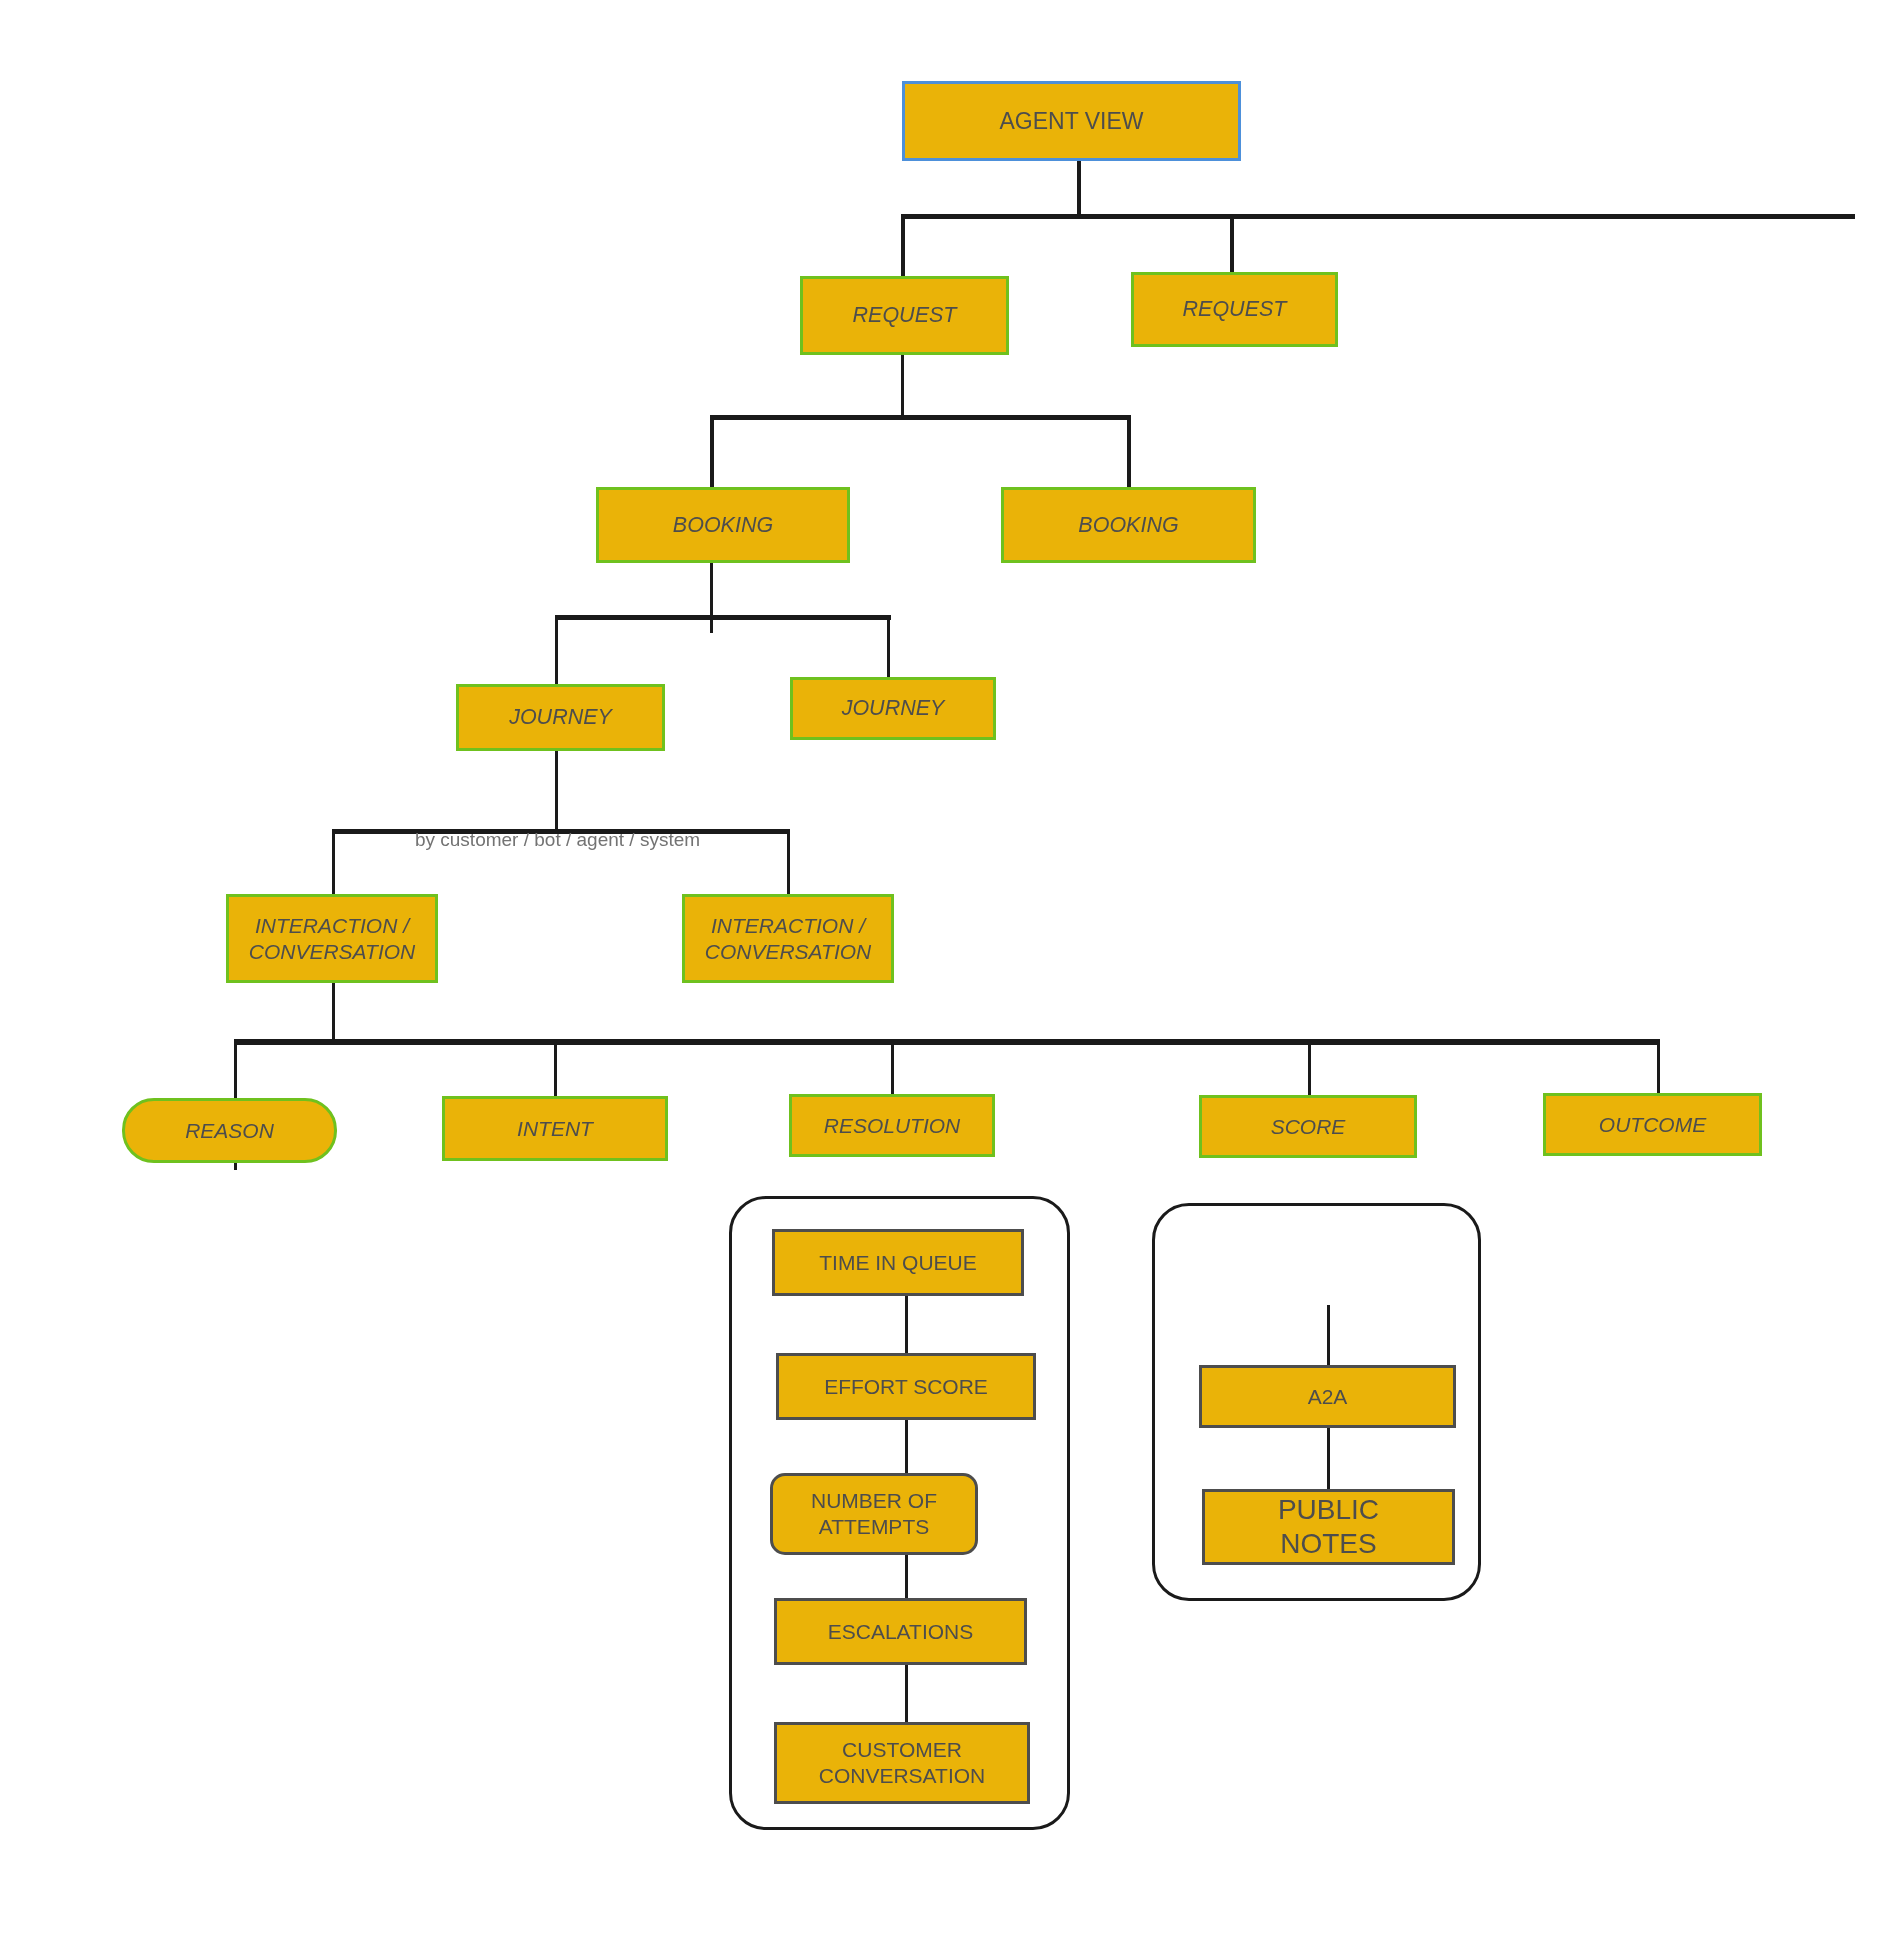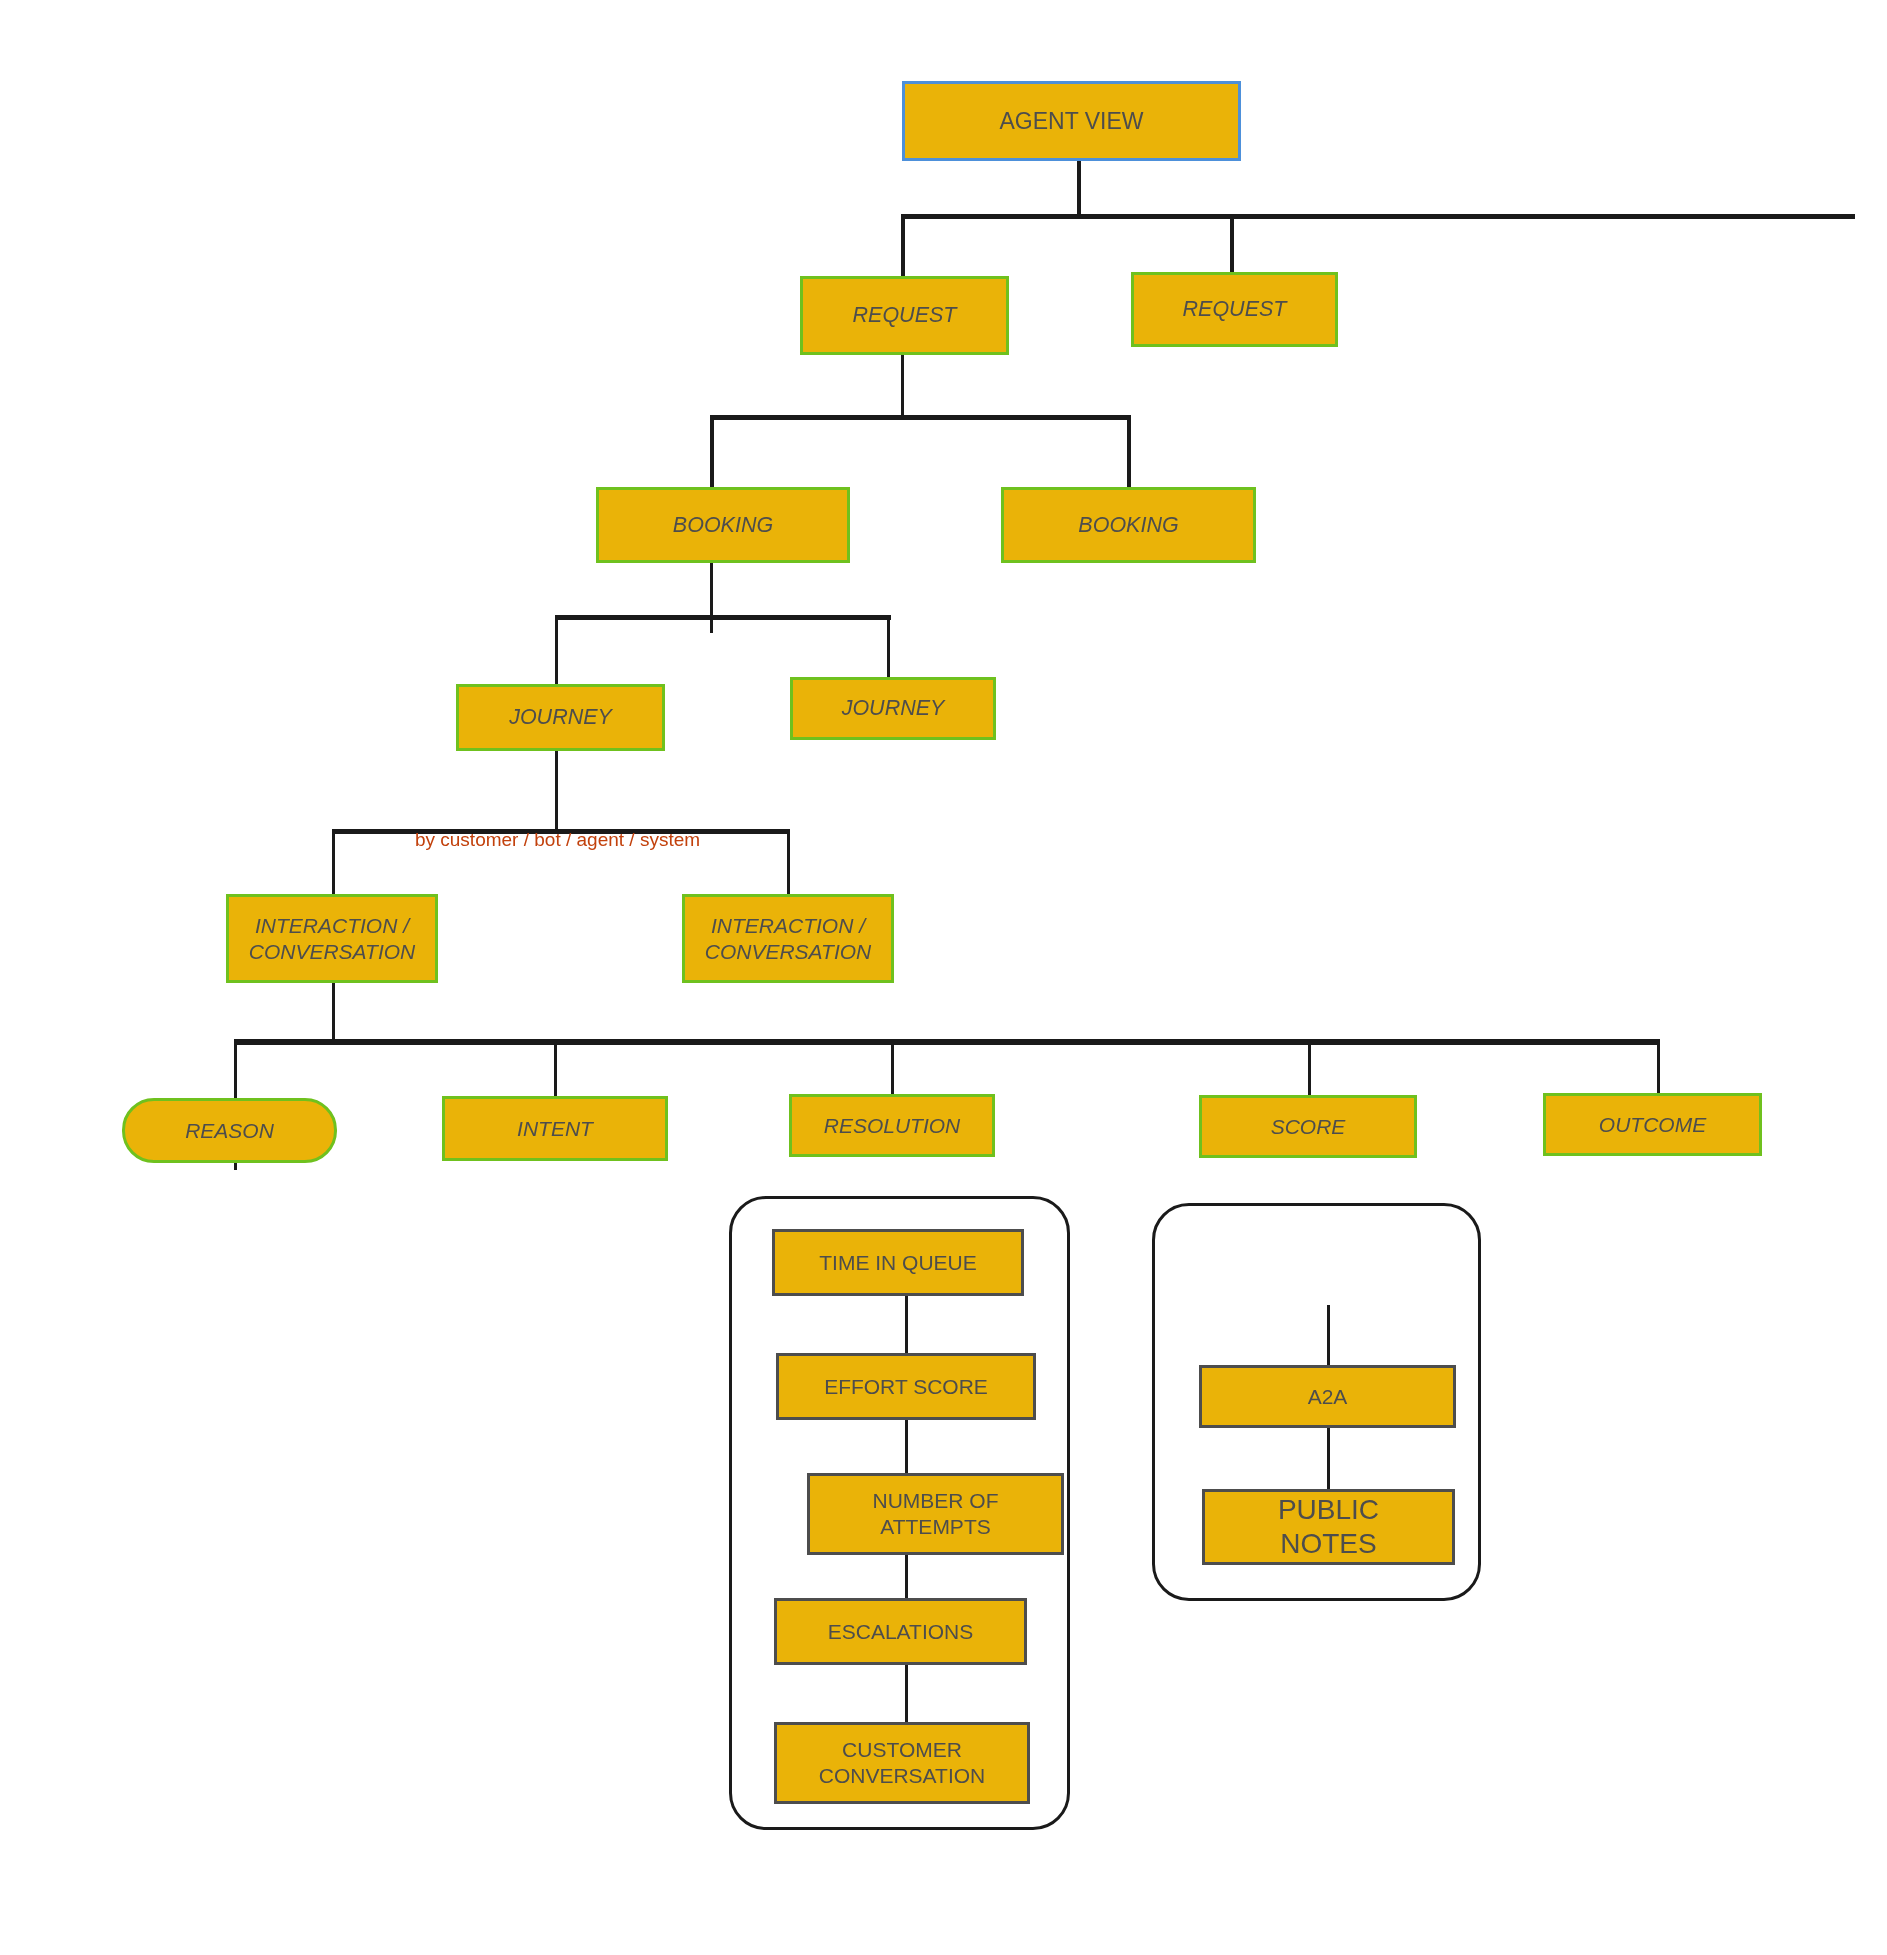--- a/index.html
+++ b/index.html
@@ -52,21 +52,21 @@
     z-index: 2;
   }
   .hline {
     position: absolute;
     background: #1a1a1a;
     z-index: 2;
   }
 
   .freelabel {
     position: absolute;
-    color: #c2410c;
+    color: #737373;
     white-space: nowrap;
     z-index: 4;
   }
 </style>
 </head>
 <body>
 
 <div id="canvas">
 
   <div class="vline" style="left:1077px; top:160px; width:4.4px; height:57px;"></div>
@@ -171,21 +171,21 @@
   </div>
 
   <div class="node grey" style="left:772px; top:1229px; width:252px; height:67px; font-size:21px;">
     <span class="lbl">TIME IN QUEUE</span>
   </div>
 
   <div class="node grey" style="left:776px; top:1353px; width:260px; height:67px; font-size:21px;">
     <span class="lbl">EFFORT SCORE</span>
   </div>
 
-  <div class="node grey" style="left:807px; top:1473px; width:257px; height:82px; font-size:21px;">
+  <div class="node grey" style="left:770px; top:1473px; width:208px; height:82px; font-size:21px;border-radius:15px;">
     <span class="lbl">NUMBER OF
 ATTEMPTS</span>
   </div>
 
   <div class="node grey" style="left:774px; top:1598px; width:253px; height:67px; font-size:21px;">
     <span class="lbl">ESCALATIONS</span>
   </div>
 
   <div class="node grey" style="left:774px; top:1722px; width:256px; height:82px; font-size:21px;">
     <span class="lbl">CUSTOMER

